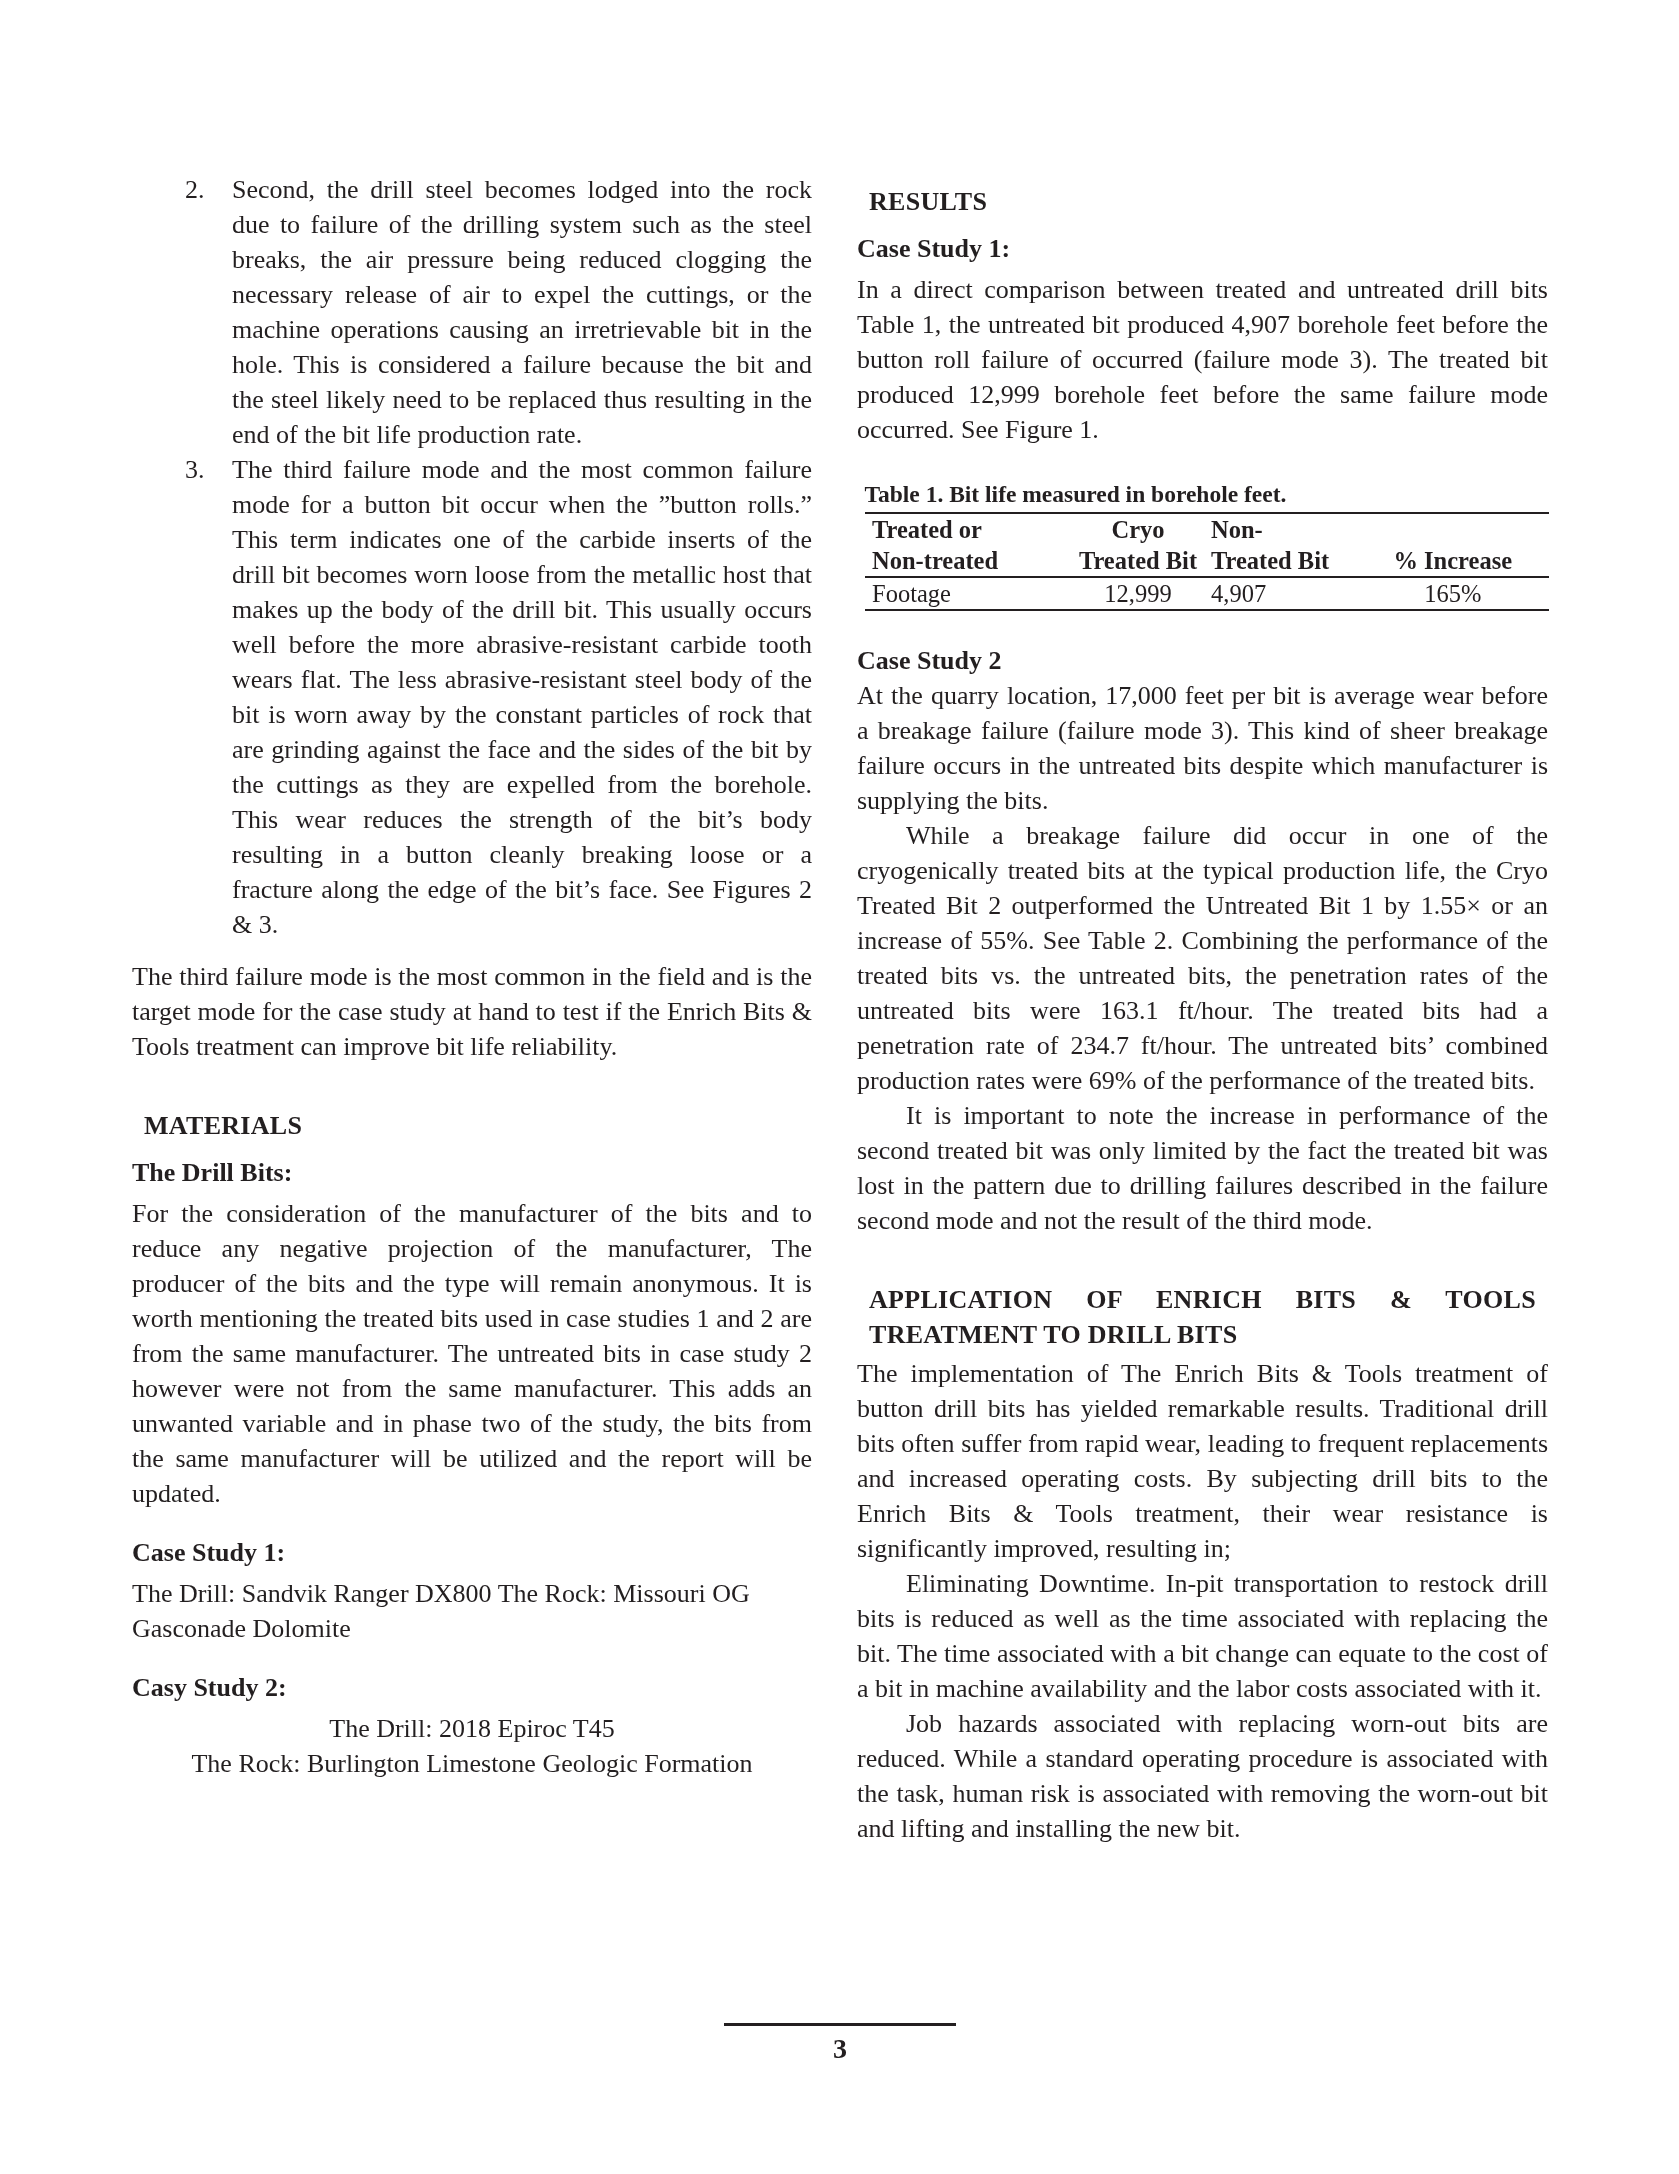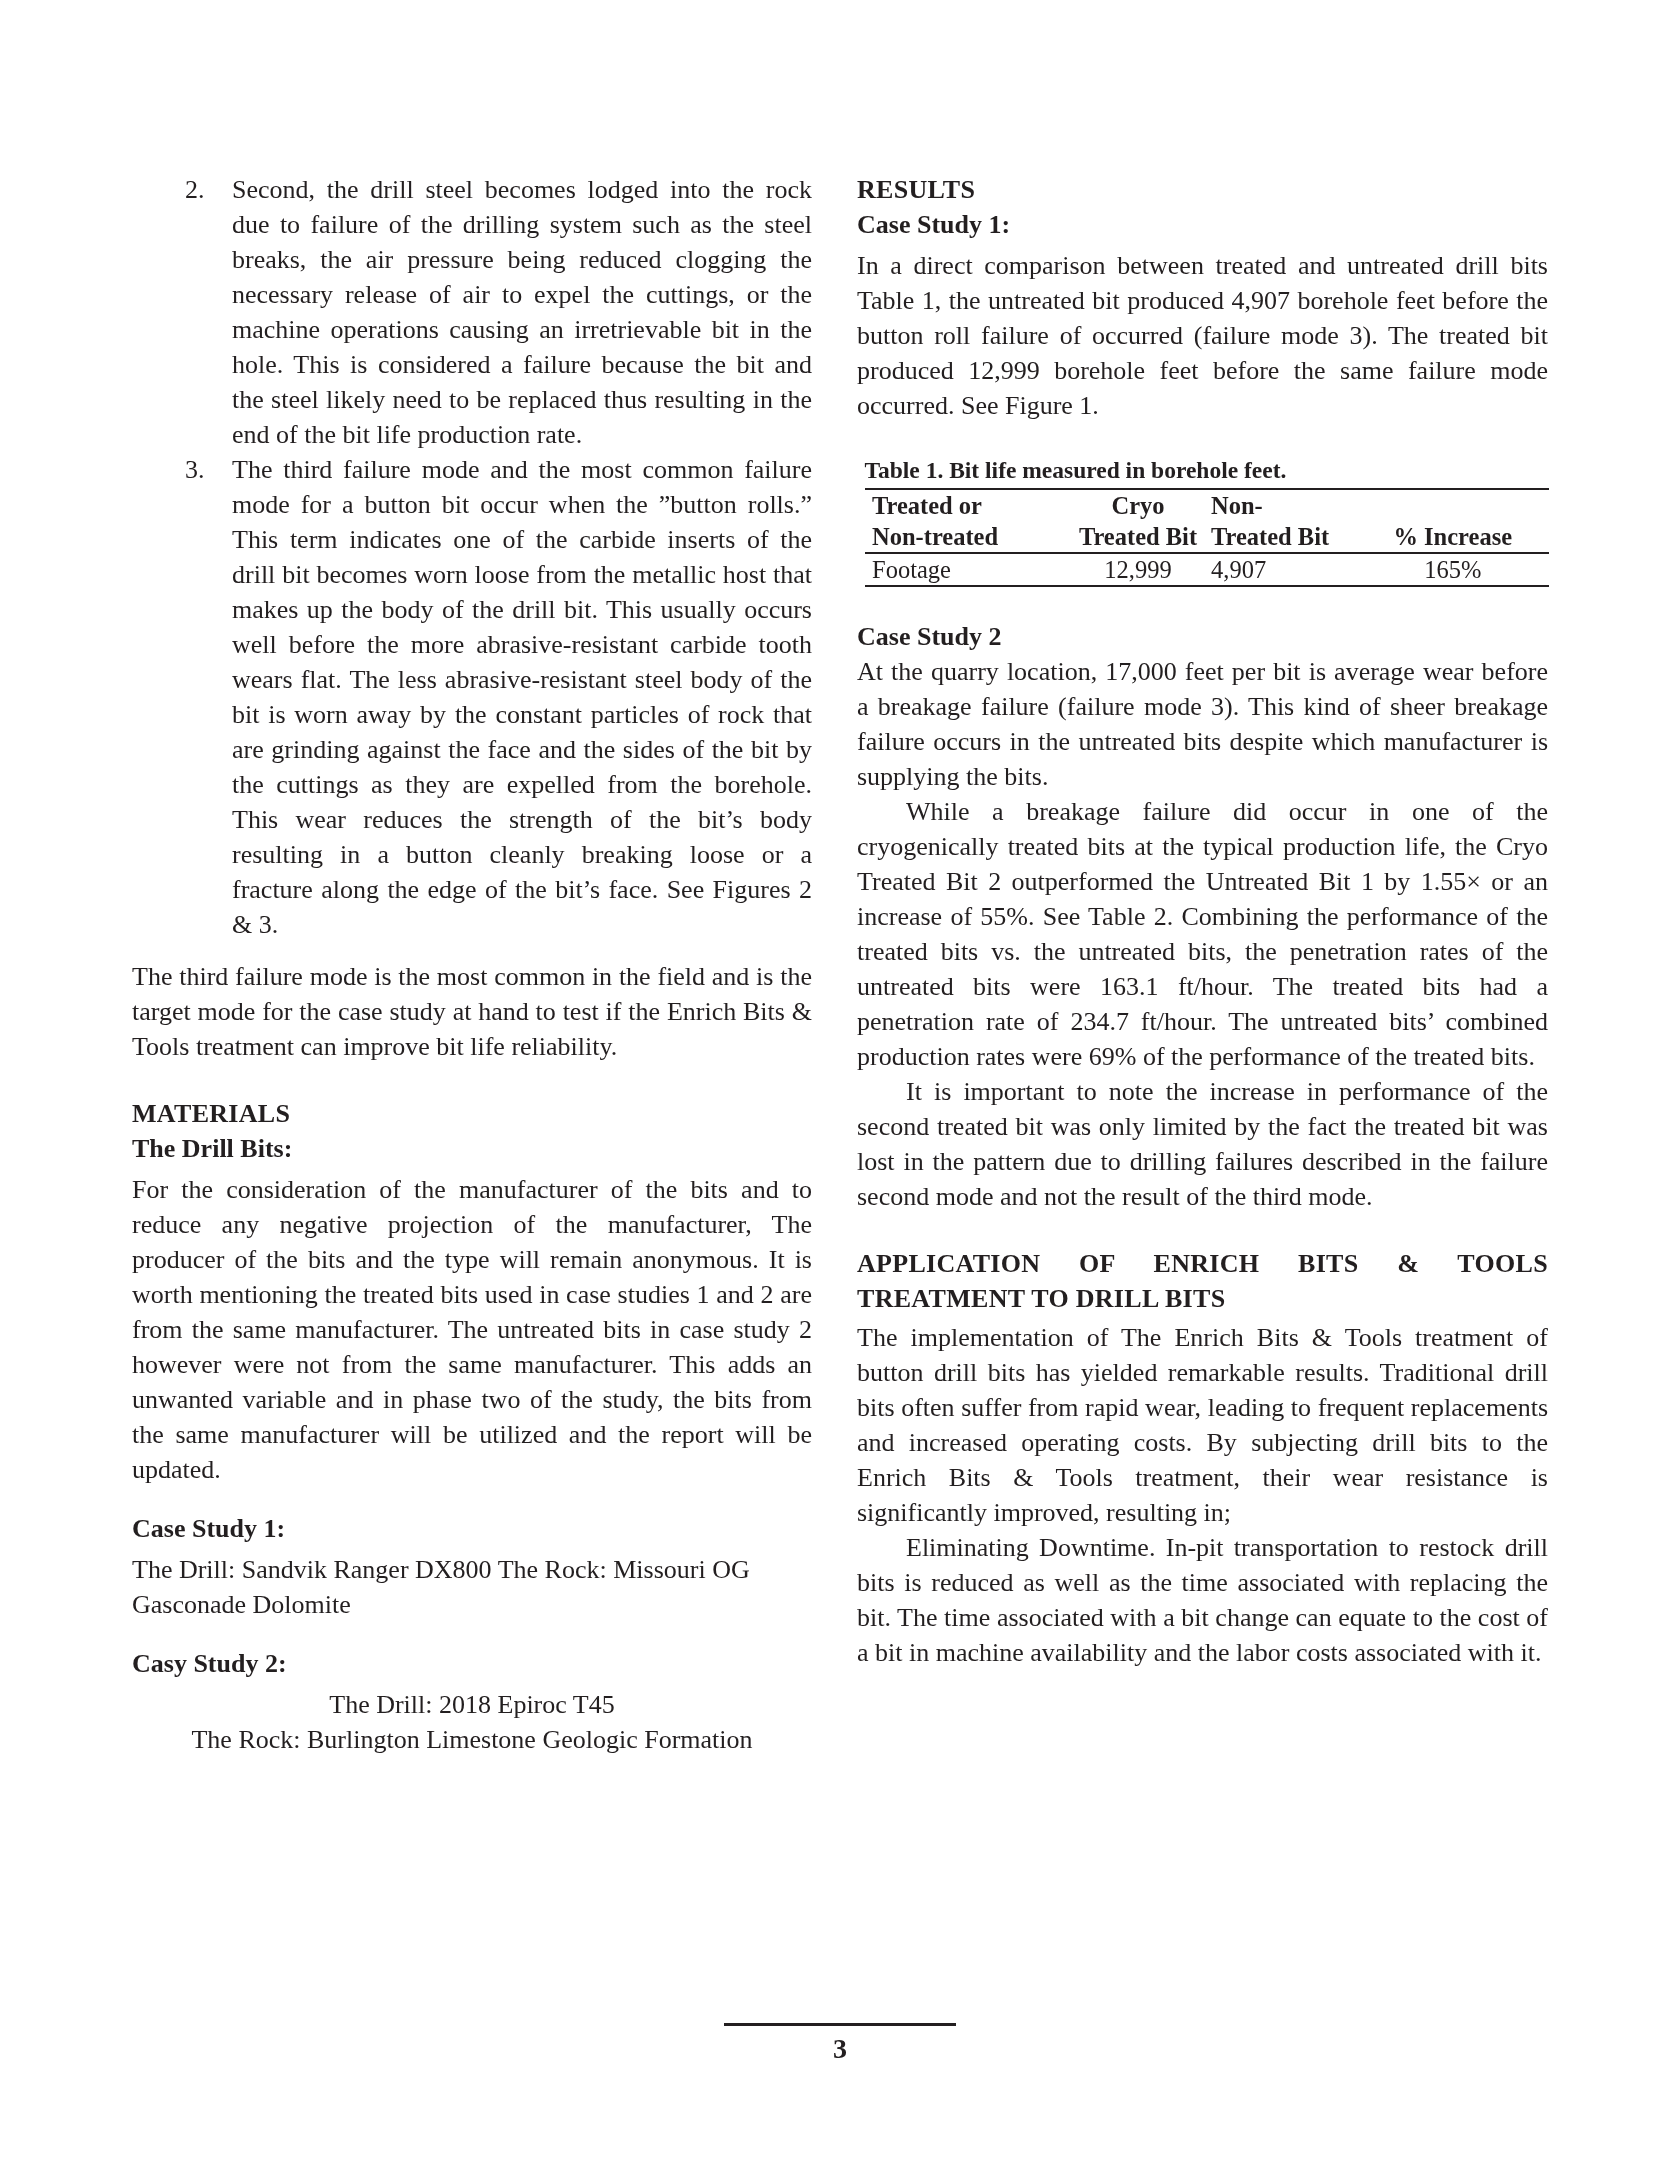--- a/index.html
+++ b/index.html
@@ -42,21 +42,21 @@
     ol.modes li .num {
       position: absolute;
       left: 53px;
       top: 0;
     }
 
     .h-section {
       font-weight: bold;
       font-size: 26px;
       letter-spacing: 0.3px;
-      margin: 0;
+      margin: 12px;
       line-height: 35px;
     }
     .h-sub {
       font-weight: bold;
       font-size: 26px;
       margin: 0 0 5.6px 0;
       line-height: 35px;
     }
 
     .gap-s { height: 17px; }
@@ -184,17 +184,18 @@
   <div class="gap-l"></div>
   <h3 class="h-sub" style="margin-bottom:0">Case Study 2</h3>
   <p>At the quarry location, 17,000 feet per bit is average wear before a breakage failure (failure mode 3). This kind of sheer breakage failure occurs in the untreated bits despite which manufacturer is supplying the bits.</p>
   <p class="indent">While a breakage failure did occur in one of the cryogenically treated bits at the typical production life, the Cryo Treated Bit 2 outperformed the Untreated Bit 1 by 1.55× or an increase of 55%. See Table 2. Combining the performance of the treated bits vs. the untreated bits, the penetration rates of the untreated bits were 163.1 ft/hour. The treated bits had a penetration rate of 234.7 ft/hour. The untreated bits’ combined production rates were 69% of the performance of the treated bits.</p>
   <p class="indent">It is important to note the increase in performance of the second treated bit was only limited by the fact the treated bit was lost in the pattern due to drilling failures described in the failure second mode and not the result of the third mode.</p>
 
   <div class="gap-l"></div>
   <h2 class="h-section" style="margin-bottom:3.8px">APPLICATION OF ENRICH BITS &amp; TOOLS TREATMENT TO DRILL BITS</h2>
   <p>The implementation of The Enrich Bits &amp; Tools treatment of button drill bits has yielded remarkable results. Traditional drill bits often suffer from rapid wear, leading to frequent replacements and increased operating costs. By subjecting drill bits to the Enrich Bits &amp; Tools treatment, their wear resistance is significantly improved, resulting in;</p>
   <p class="indent">Eliminating Downtime. In-pit transportation to restock drill bits is reduced as well as the time associated with replacing the bit. The time associated with a bit change can equate to the cost of a bit in machine availability and the labor costs associated with it.</p>
+  <p class="indent">Job hazards associated with replacing worn-out bits are reduced. While a standard operating procedure is associated with the task, human risk is associated with removing the worn-out bit and lifting and installing the new bit.</p>
 </div>
 
 <div class="footer-rule"></div>
 <div class="page-number">3</div>
 
 
 </body></html>

